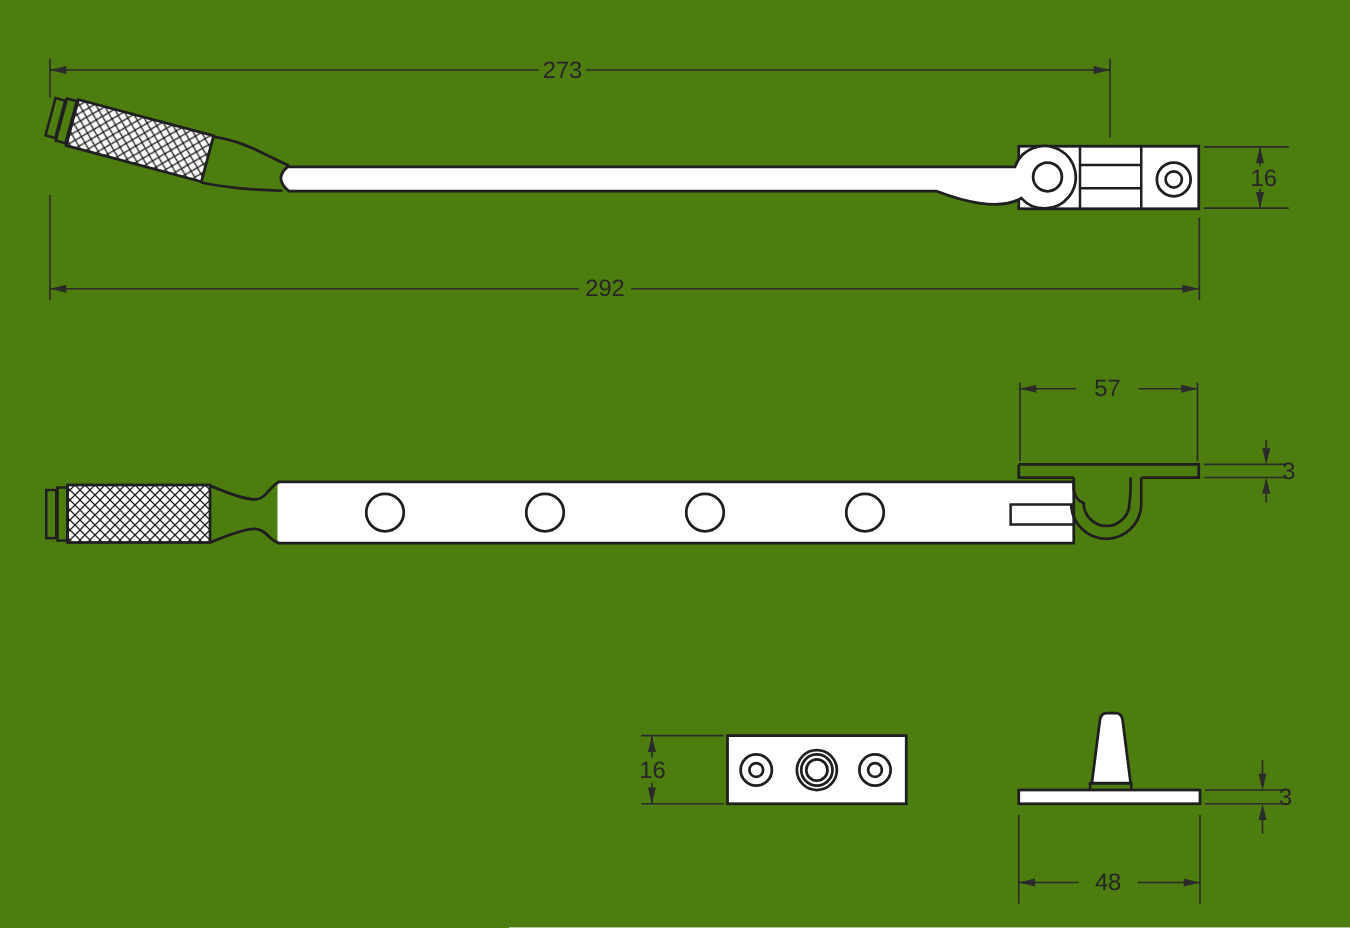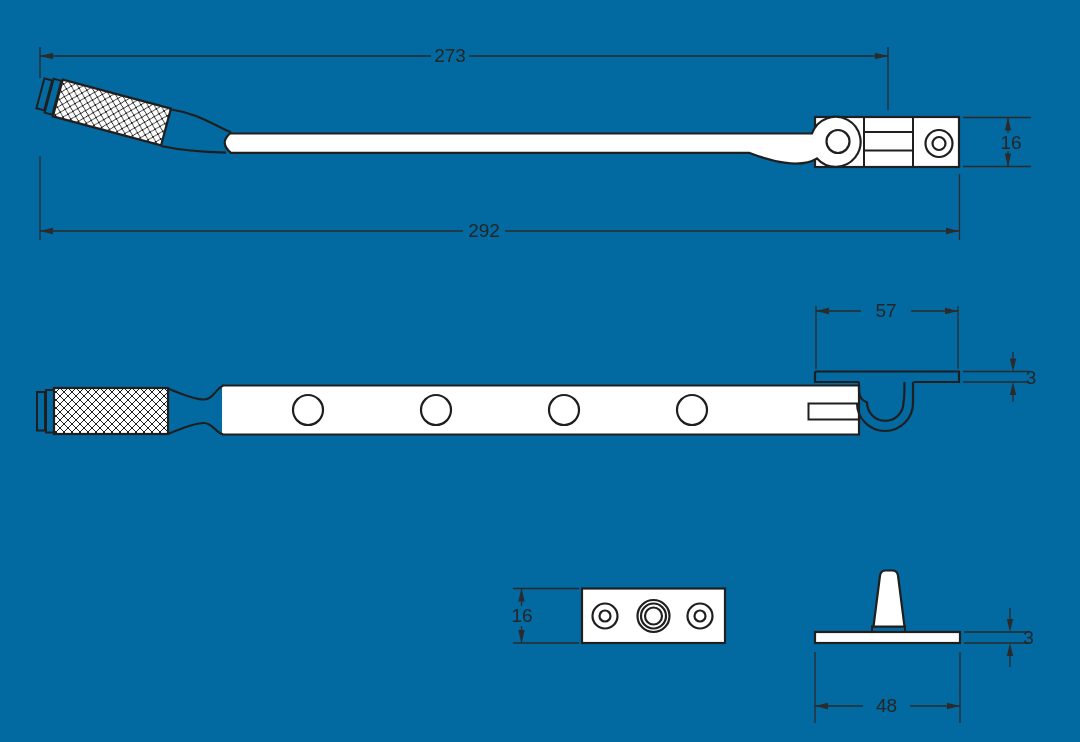--- a/index.html
+++ b/index.html
@@ -3,21 +3,21 @@
 <meta charset="utf-8">
 <style>
   html, body {
     margin: 0;
     padding: 0;
     background: #ffffff;
   }
   .canvas-wrap {
     width: 1080px;
     height: 742px;
-    background: #0369a1;
+    background: #4d7c0f;
     position: relative;
     overflow: hidden;
   }
   svg { display: block; }
   text {
     font-family: "Liberation Sans", "DejaVu Sans", sans-serif;
     font-size: 19px;
     fill: #262626;
   }
   .outline { fill: #ffffff; stroke: #1f1f1f; stroke-width: 2.2; }

